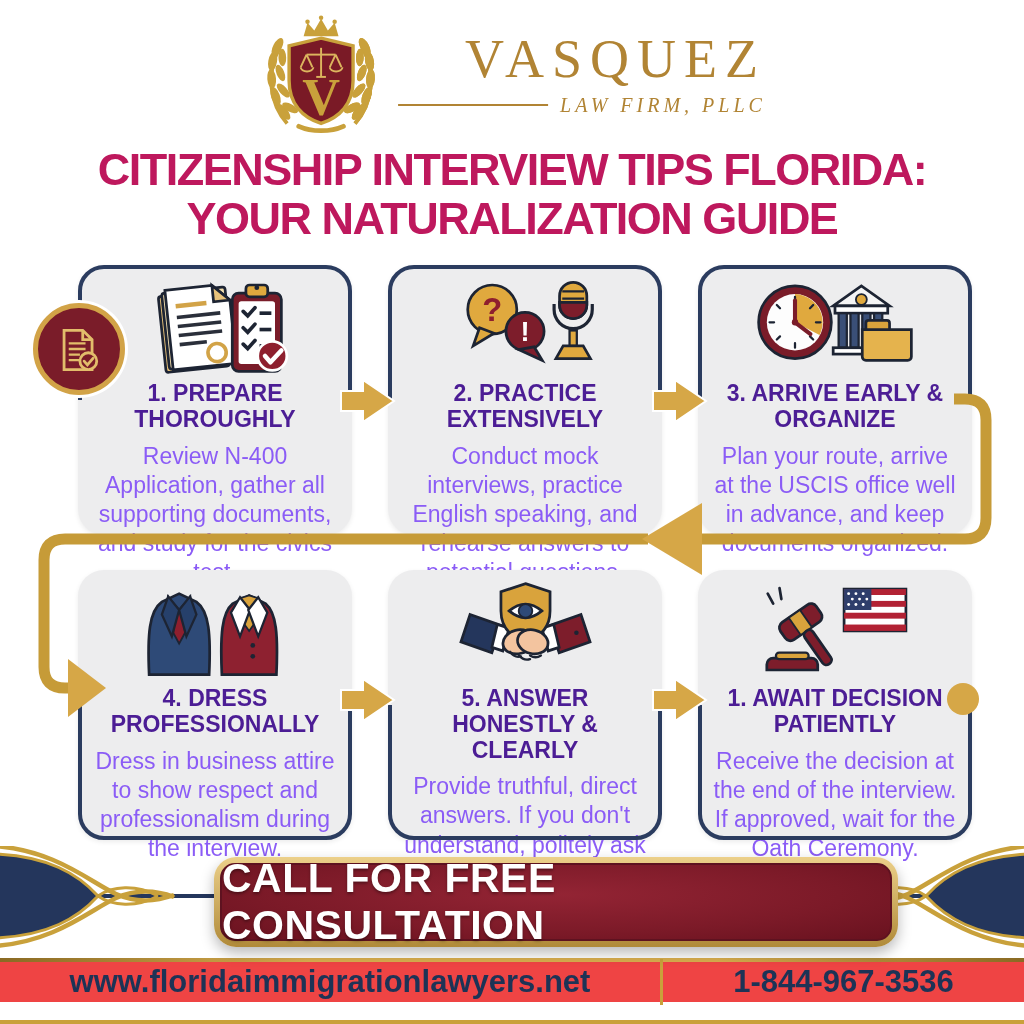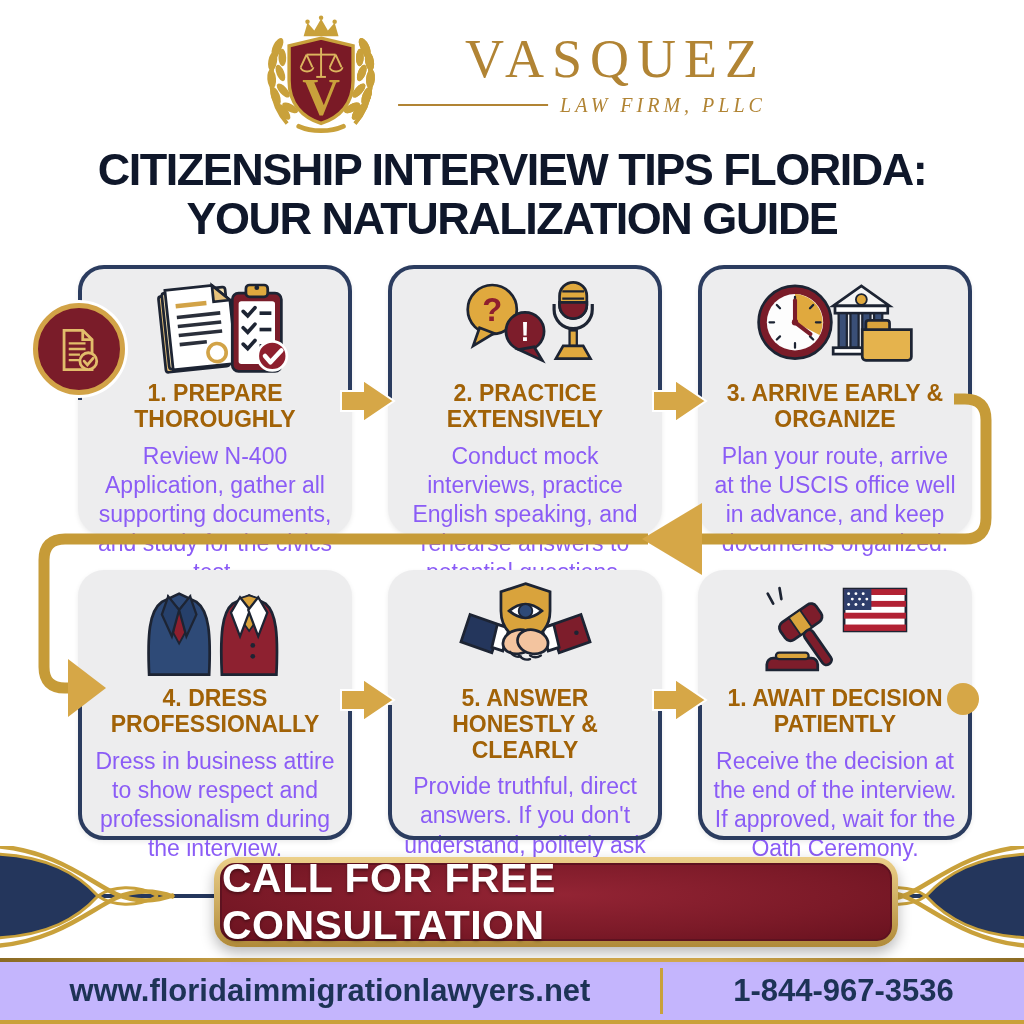--- a/index.html
+++ b/index.html
@@ -11,34 +11,34 @@
         display:flex;align-items:center;gap:14px;z-index:4;}
   .brand-text{display:flex;flex-direction:column;align-items:flex-end;justify-content:flex-end;}
   .brand-name{font-family:"Liberation Serif",serif;font-size:54px;letter-spacing:8px;
               color:#b18434;line-height:1;}
   .brand-sub-row{display:flex;align-items:center;gap:12px;margin-top:8px;font-style:italic;}
   .brand-sub-line{width:150px;height:2px;background:#b18434;}
   .brand-sub{font-family:"Liberation Serif",serif;font-size:20px;letter-spacing:4px;color:#b18434;}
 
   
   .main-title{position:absolute;top:146px;left:0;width:1024px;text-align:center;
-              color:#0f172a;font-weight:bold;font-size:45px;line-height:1.08;letter-spacing:-1.5px;z-index:1;}
+              color:#be185d;font-weight:bold;font-size:45px;line-height:1.08;letter-spacing:-1.5px;z-index:1;}
 
   
   .card{position:absolute;width:274px;height:270px;background:#ededee;border-radius:26px;
         display:flex;flex-direction:column;align-items:center;padding-top:10px;box-sizing:border-box;
         box-shadow:0 2px 5px rgba(0,0,0,.08);z-index:1;}
   .card::before{content:"";position:absolute;inset:0;border:4px solid #2b3c5f;border-radius:26px;
         pointer-events:none;}
   .card.row1::before{clip-path:inset(0 0 50% 0);}
   .card.row2::before{clip-path:inset(50% 0 0 0);}
   .c1{left:78px;top:265px;}  .c2{left:388px;top:265px;}  .c3{left:698px;top:265px;}
   .c4{left:78px;top:570px;}  .c5{left:388px;top:570px;}  .c6{left:698px;top:570px;}
   .card-icon{height:104px;display:flex;align-items:center;justify-content:center;}
-  .card-title{color:#a16207;font-weight:bold;font-size:23px;text-align:center;line-height:1.12;
+  .card-title{color:#4c1d95;font-weight:bold;font-size:23px;text-align:center;line-height:1.12;
               margin-top:6px;max-width:252px;}
   .card-desc{color:#8b5cf6;font-size:23px;font-weight:500;text-align:center;line-height:1.27;
              margin-top:9px;max-width:246px;}
 
   
   .badge{position:absolute;left:33px;top:303px;width:92px;height:92px;border-radius:50%;
          background:#7a1c29;border:5px solid #d2a347;box-sizing:border-box;z-index:3;
          display:flex;align-items:center;justify-content:center;box-shadow:0 0 0 3px #fff;}
 
   
@@ -54,21 +54,21 @@
        box-shadow:0 6px 14px rgba(0,0,0,.28);cursor:pointer;margin-left:44px;}
   .cta-inner{width:100%;height:100%;border-radius:15px;border:2px solid #5e1220;box-sizing:border-box;
        background:radial-gradient(ellipse at 50% 40%,#932434 0%,#7c1a28 60%,#69121f 100%);
        display:flex;align-items:center;justify-content:center;}
   .cta-label{color:#ffffff;font-weight:bold;font-size:41px;letter-spacing:.5px;
              text-shadow:0 2px 3px rgba(0,0,0,.35);}
 
   
   .footer-gold-line{position:absolute;top:958px;left:0;width:1024px;height:4px;
         background:linear-gradient(90deg,#8a6a23,#d8ad4e 30%,#d8ad4e 70%,#8a6a23);z-index:2;}
-  .footer{position:absolute;top:962px;left:0;width:1024px;height:58px;background:#c4b5fd;
+  .footer{position:absolute;top:962px;left:0;width:1024px;height:40px;background:#ef4444;
           display:flex;align-items:center;z-index:2;}
   .footer-site{flex:0 0 660px;text-align:center;color:#1d3356;font-weight:bold;font-size:31px;}
   .footer-divider{width:3px;height:46px;background:#c9a13b;}
   .footer-phone{flex:1;text-align:center;color:#1d3356;font-weight:bold;font-size:31px;}
   .bottom-gold-line{position:absolute;top:1020px;left:0;width:1024px;height:4px;background:#c9a13b;z-index:2;}
 </style>
 </head>
 <body>
 
 <div class="canvas">

